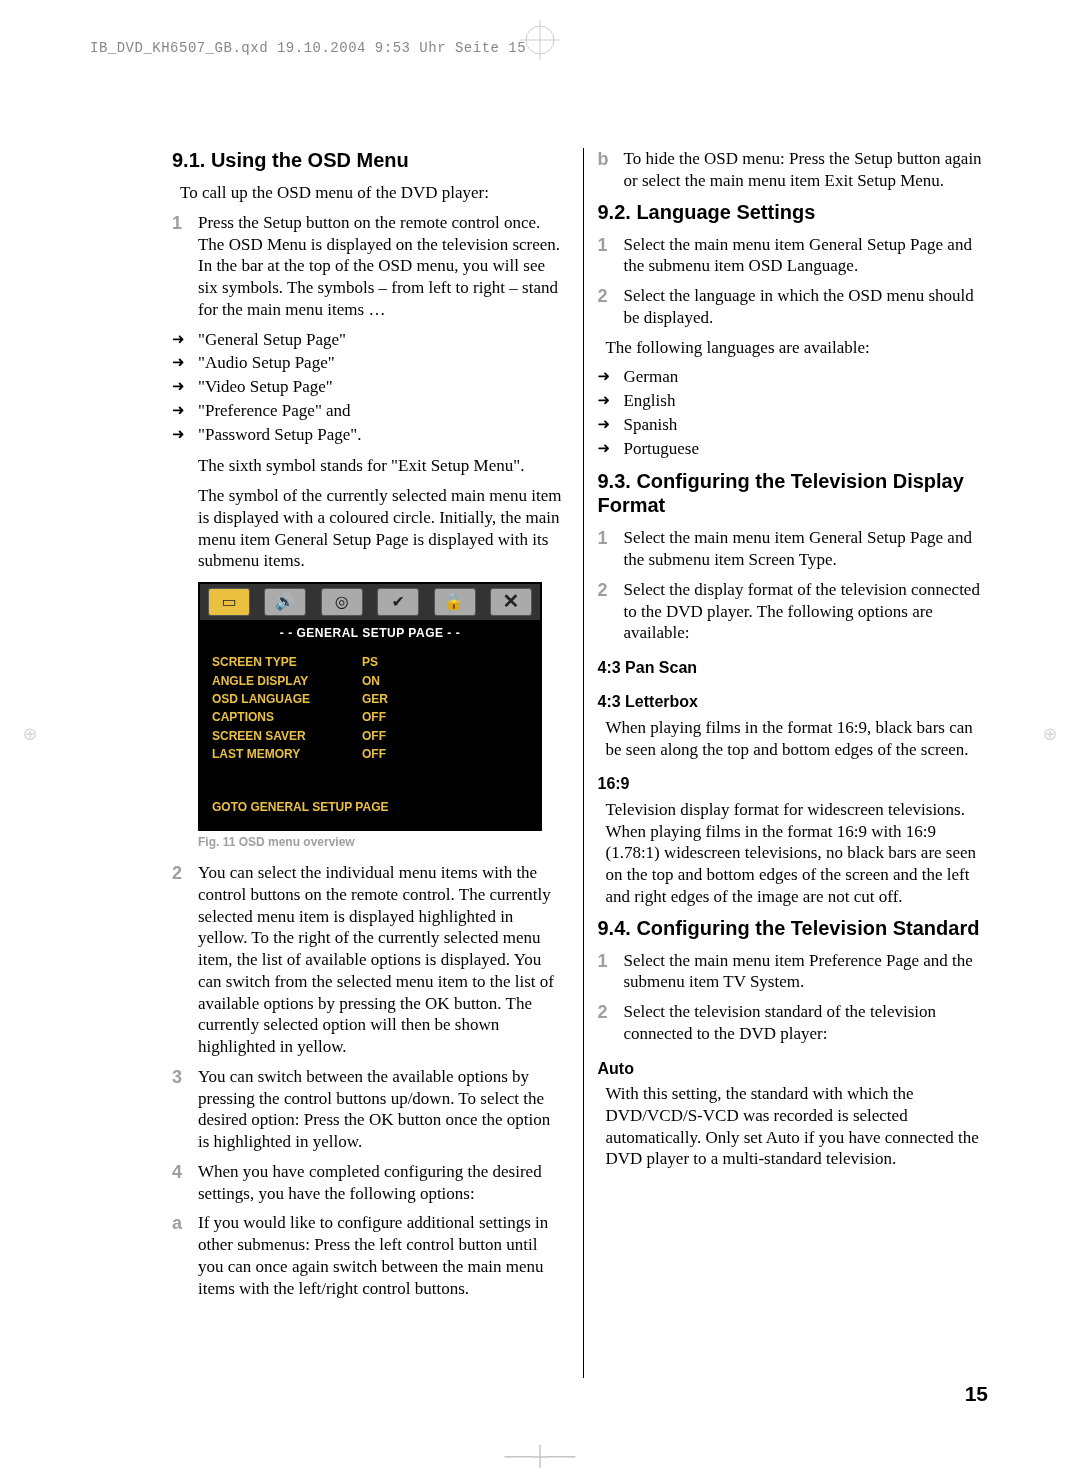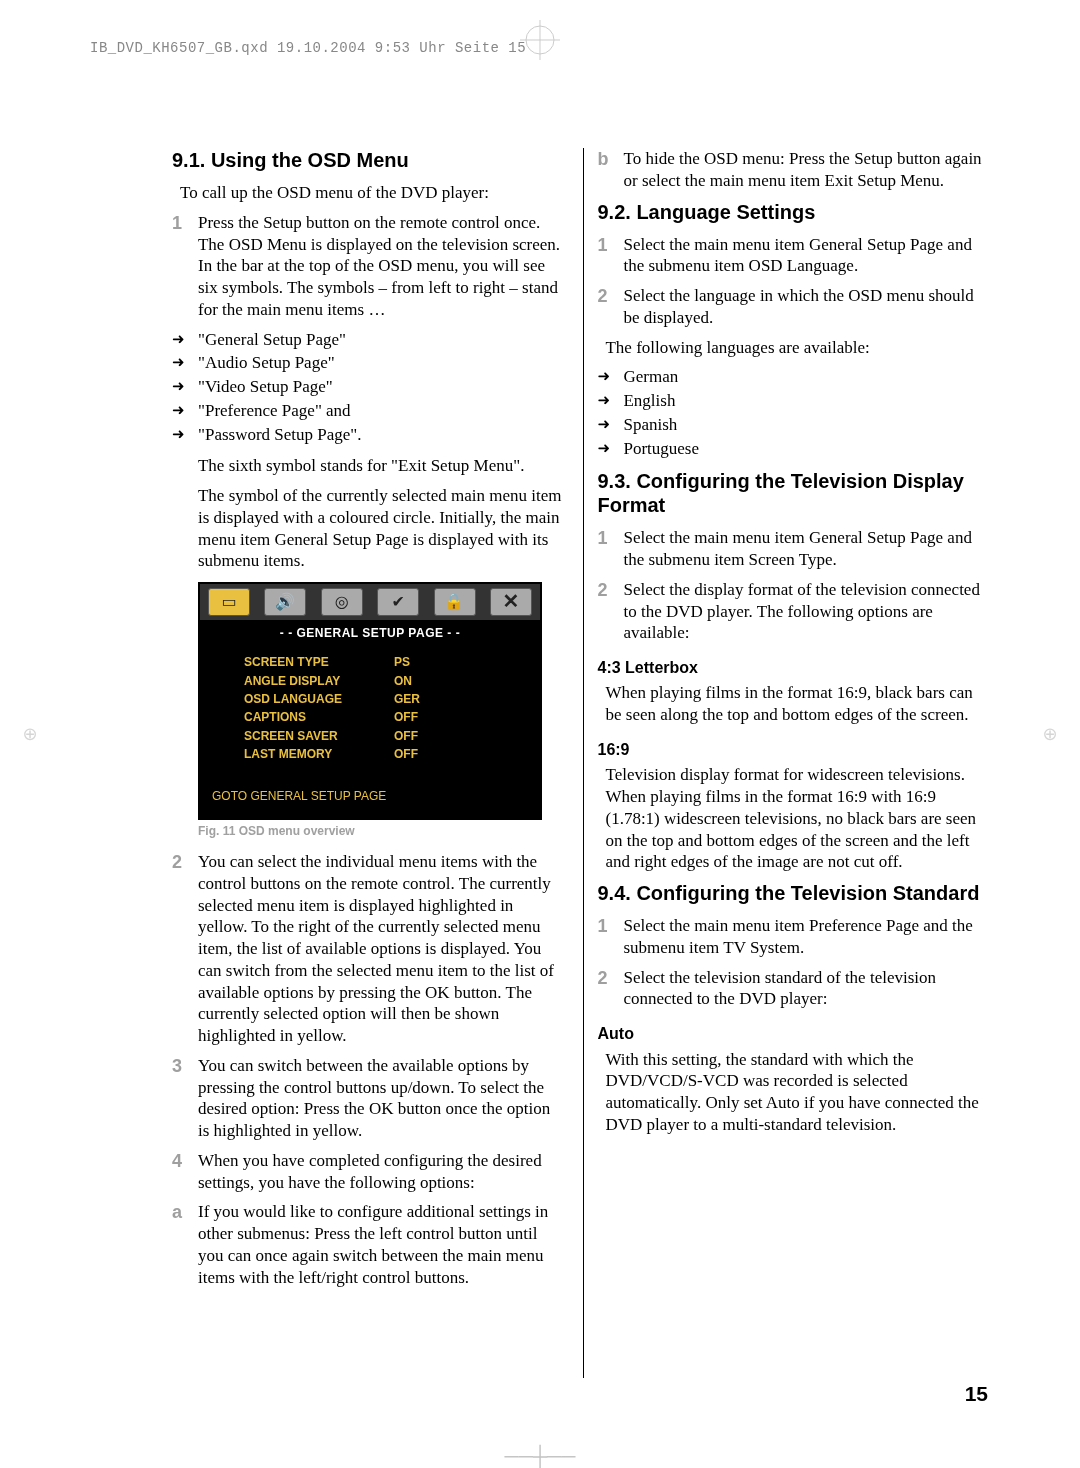--- a/index.html
+++ b/index.html
@@ -147,27 +147,27 @@
     text-align: center;
     padding: 6px 0;
     letter-spacing: 0.5px;
   }
   .osd-body {
     background: #000;
     color: #e9c040;
     padding: 8px 12px 14px 12px;
   }
   .osd-row { display: flex; font-size: 12px; font-weight: bold; margin-bottom: 3px; }
-  .osd-row .label { width: 150px; margin-left: 32px; }
+  .osd-row .label { width: 150px; }
   .osd-row .val { flex: 1; }
   .osd-goto {
     font-size: 12px;
-    font-weight: normal;
+    font-weight: bold;
     color: #e9c040;
-    margin-top: 26px;
+    margin-top: 37px;
   }
   .fig-caption {
     font-family: Arial, Helvetica, sans-serif;
     font-size: 12px;
     font-weight: bold;
     color: #a0a0a0;
     margin: 4px 0 12px 26px;
   }
   .page-num {
     position: absolute;
@@ -343,20 +343,21 @@
       <div class="num-item">
         <span class="num">1</span>
         <span class="txt">Select the main menu item General Setup Page and the submenu item Screen Type.</span>
       </div>
       <div class="num-item">
         <span class="num">2</span>
         <span class="txt">Select the display format of the television connected to the DVD player. The following options are available:</span>
       </div>
     </div>
 
+    <h3>4:3 Pan Scan</h3>
 
     <h3>4:3 Letterbox</h3>
     <p>When playing films in the format 16:9, black bars can be seen along the top and bottom edges of the screen.</p>
 
     <h3>16:9</h3>
     <p>Television display format for widescreen televisions. When playing films in the format 16:9 with 16:9 (1.78:1) widescreen televisions, no black bars are seen on the top and bottom edges of the screen and the left and right edges of the image are not cut off.</p>
 
     <h2>9.4. Configuring the Television Standard</h2>
     <div class="num-list">
       <div class="num-item">

